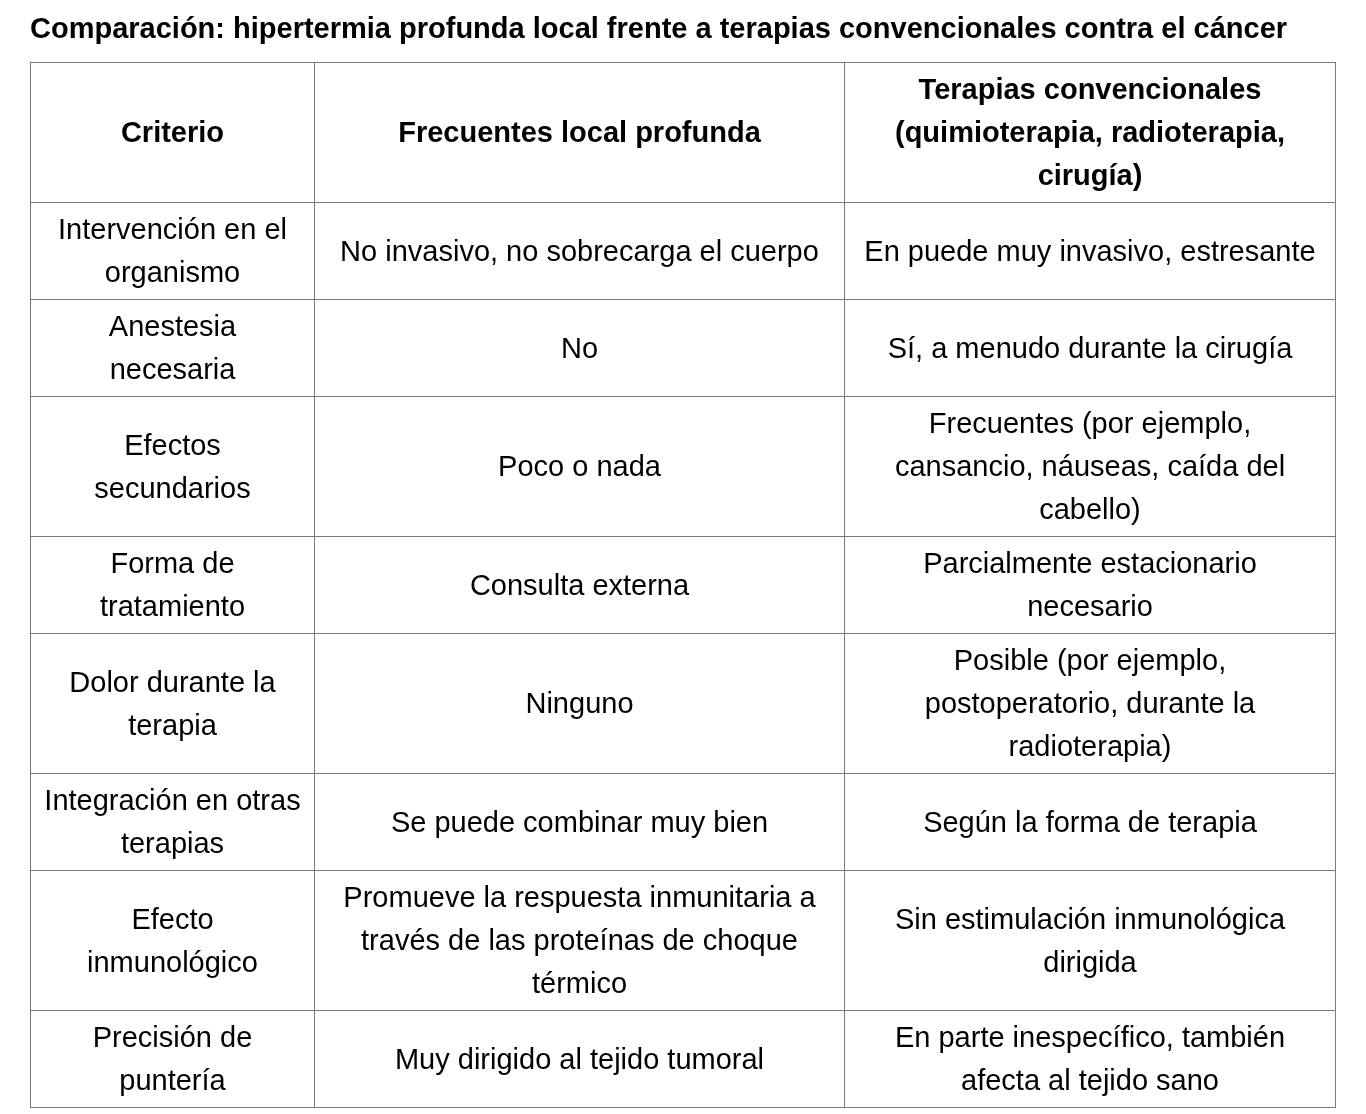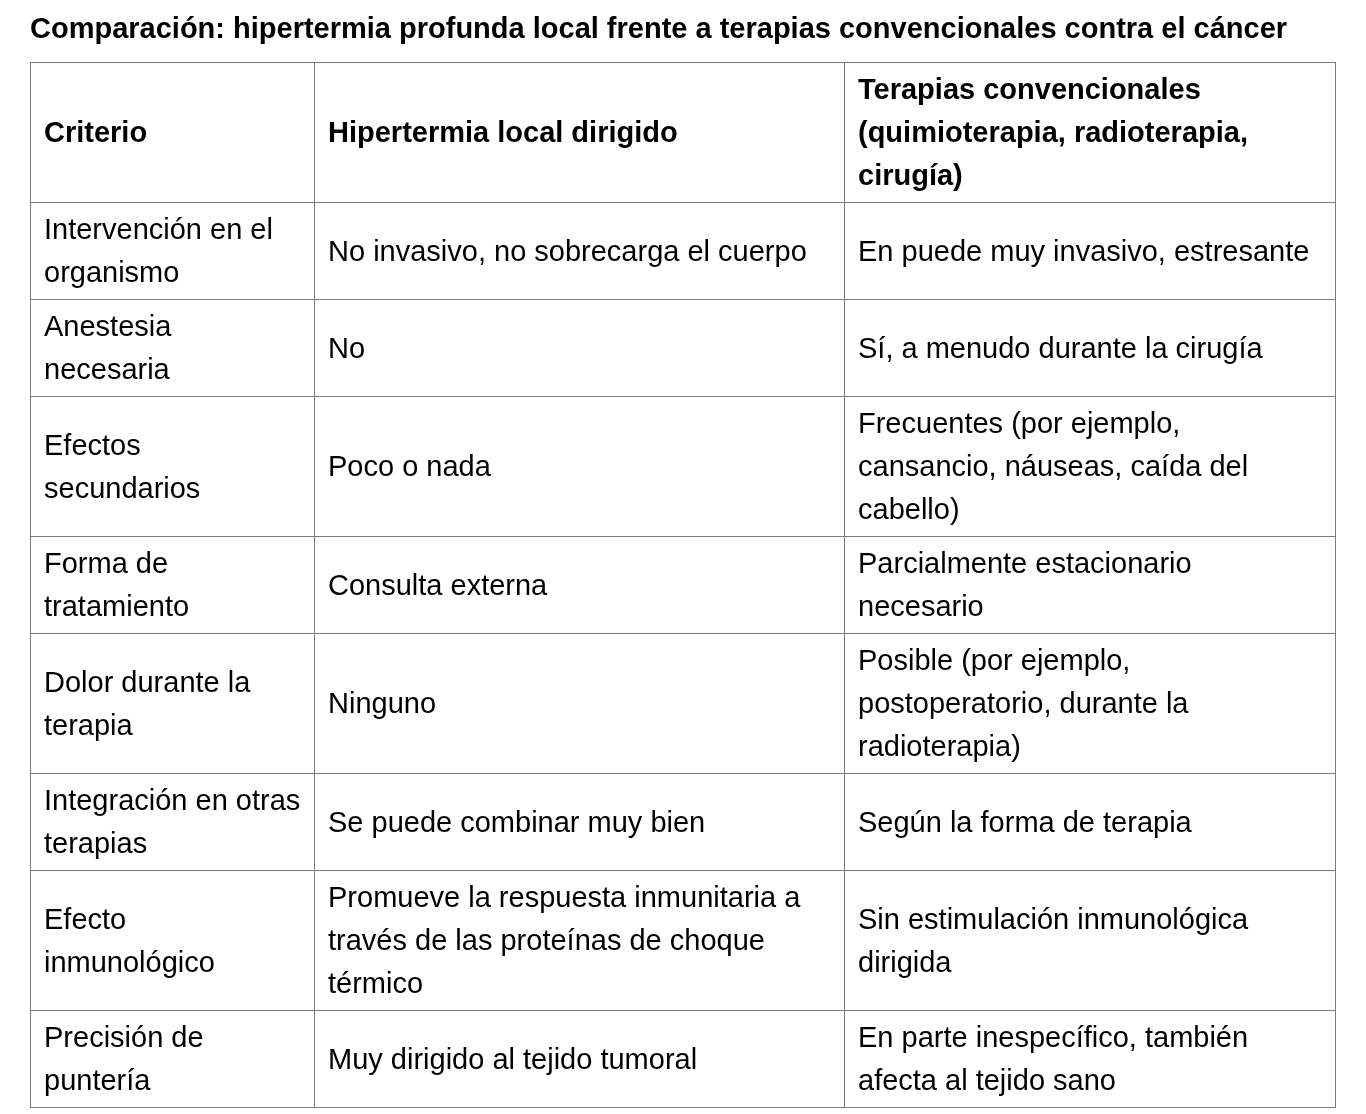--- a/index.html
+++ b/index.html
@@ -32,21 +32,21 @@
   }
   col.c1 { width: 284px; }
   col.c2 { width: 530px; }
   col.c3 { width: 491px; }
   th, td {
     border: 1px solid #7b7b7b;
     padding: 5px 13px;
     font-size: 29px;
     line-height: 43px;
     vertical-align: middle;
-    text-align: left;
+    text-align: center;
     word-wrap: break-word;
   }
   thead th { font-weight: bold; }
   tbody th.rowhead { font-weight: normal; }
   td { font-weight: normal; }
 </style>
 </head>
 <body>
 
 <div class="page">
@@ -55,21 +55,21 @@
 
   <table class="comparison">
     <colgroup>
       <col class="c1">
         <col class="c2">
         <col class="c3">
     </colgroup>
     <thead>
       <tr>
         <th>Criterio</th>
-        <th>Hipertermia local dirigido</th>
+        <th>Frecuentes local profunda</th>
         <th>Terapias convencionales (quimioterapia, radioterapia, cirugía)</th>
       </tr>
     </thead>
     <tbody>
       <tr>
         <th class="rowhead">Intervención en el organismo</th>
         <td>No invasivo, no sobrecarga el cuerpo</td>
         <td>En puede muy invasivo, estresante</td>
       </tr>
       <tr>

